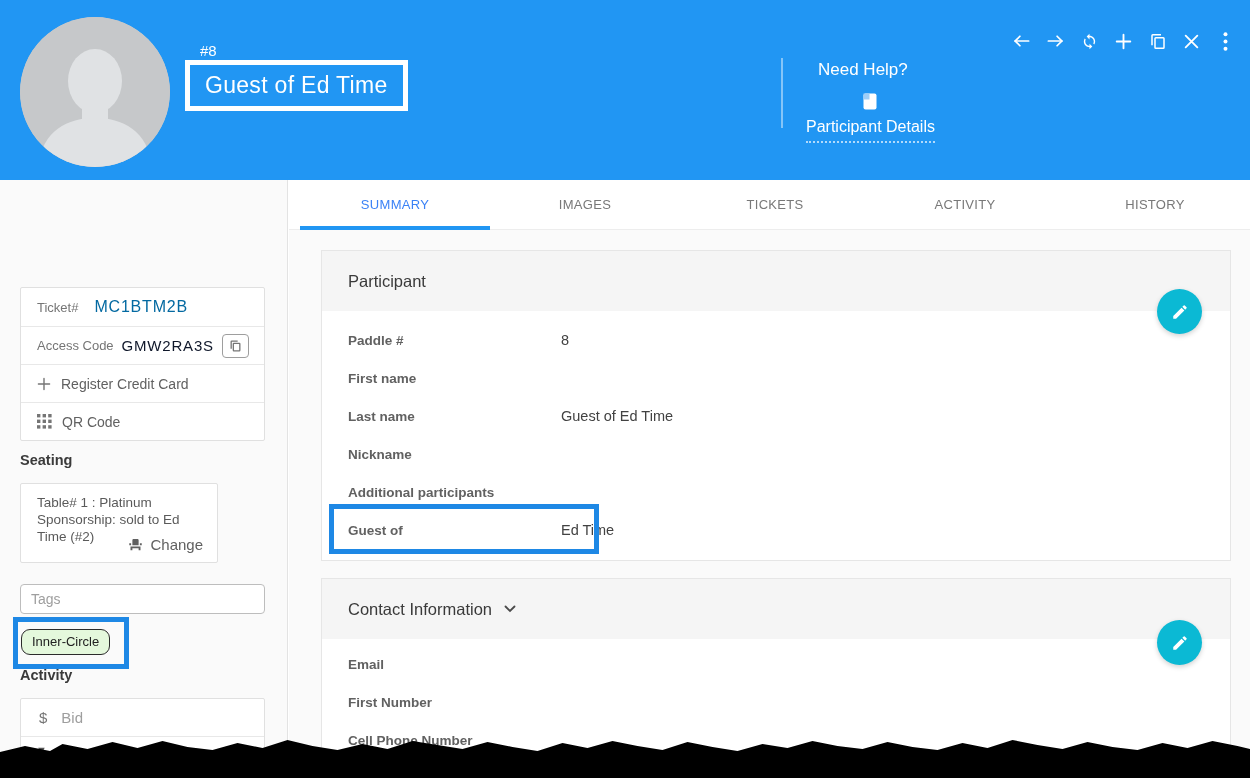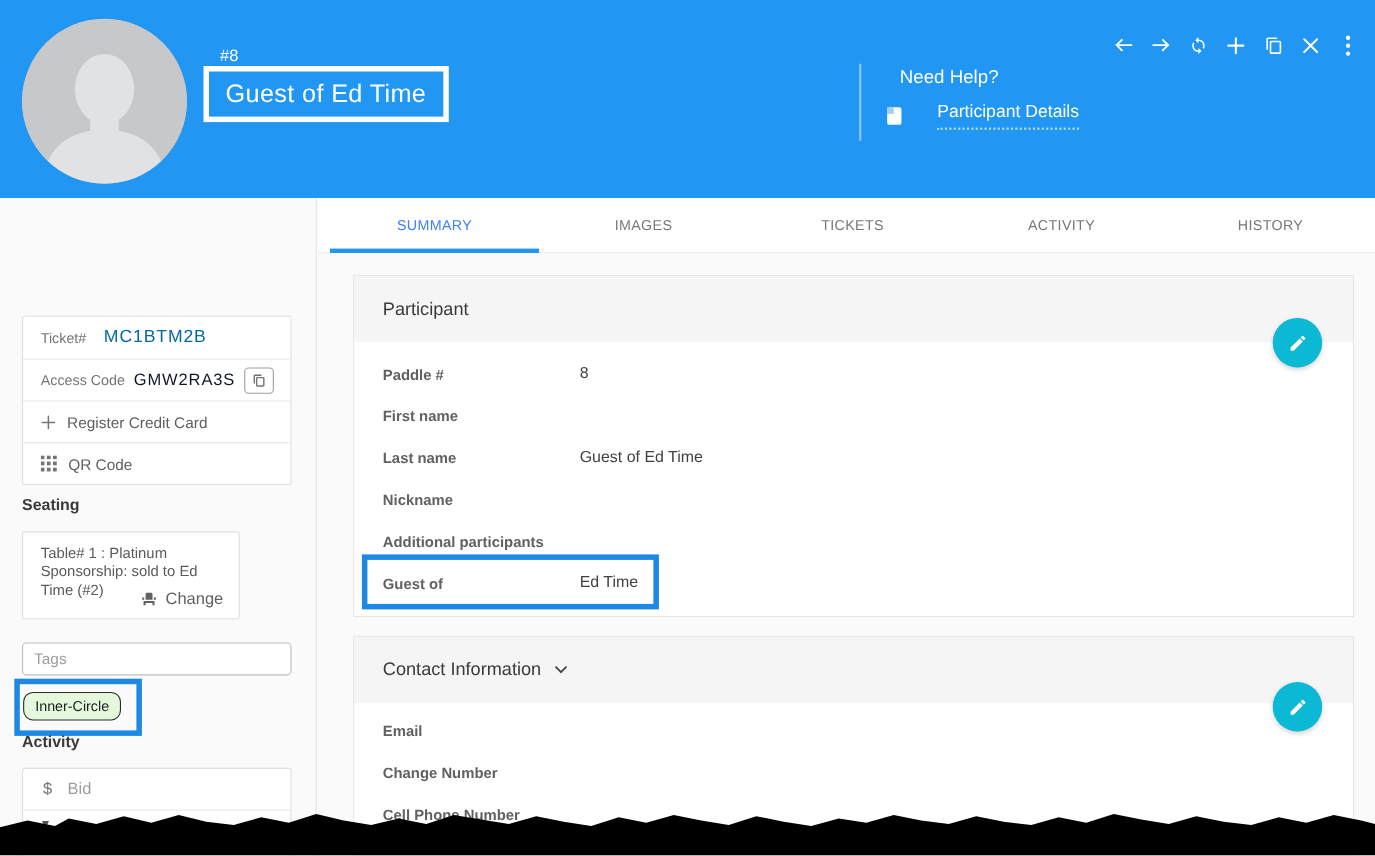--- a/index.html
+++ b/index.html
@@ -8,21 +8,21 @@
 
   
   .header { position:absolute; left:0; top:0; width:1250px; height:180px; background:#2196f3; }
   .avatar { position:absolute; left:20px; top:17px; width:150px; height:150px; border-radius:50%;
             background:#c6c8ca; overflow:hidden; }
   .rec-num { position:absolute; left:200px; top:42px; color:#ffffff; font-size:15px; }
   .title-box { position:absolute; left:185px; top:60px; border:5px solid #ffffff; padding:7px 15px; }
   .title-box span { color:#ffffff; font-size:23px; letter-spacing:0.3px; white-space:nowrap; }
   .help-divider { position:absolute; left:781px; top:58px; width:2px; height:70px; background:rgba(255,255,255,0.45); }
   .need-help { position:absolute; left:808px; top:60px; color:#ffffff; font-size:17px;margin-left:10px; }
-  .help-link-row { position:absolute; left:806px; top:93px; display:flex; align-items:center; gap:32px; cursor:pointer; }
+  .help-link-row { position:absolute; left:806px; top:93px; display:flex; align-items:center; gap:8px; cursor:pointer;flex-direction:column; }
   .help-link { color:#ffffff; font-size:16px; padding-bottom:5px; border-bottom:2px dotted rgba(255,255,255,0.65); }
   .win-icons { position:absolute; right:15px; top:30px; display:flex; align-items:center; gap:15px; }
   .win-icons .wi { width:19px; height:22px; display:flex; align-items:center; justify-content:center; cursor:pointer; }
 
   
   .sidebar { position:absolute; left:0; top:180px; width:288px; height:598px; background:#fafafa;
              border-right:1px solid #e3e3e3; }
   .balance { position:absolute; left:20px; top:23px; width:245px; height:61px; background:#5e7c8b;
              color:#ffffff; font-size:17px; text-align:center; line-height:61px; }
   .info-card { position:absolute; left:20px; top:107px; width:245px; background:#ffffff;
@@ -66,21 +66,21 @@
   .tab.active { color:#3b82f6; }
   .tab.active::after { content:""; position:absolute; left:0; right:0; bottom:0; height:4px; background:#2196f3; }
 
   .card { position:absolute; left:32px; width:910px; background:#ffffff; border:1px solid #e6e6e6; }
   .card-header { height:60px; background:#f5f5f5; display:flex; align-items:center; padding-left:26px; gap:12px; }
   .card-title { color:#3a3a3a; font-size:16.5px; }
   .fab { position:absolute; width:45px; height:45px; border-radius:50%; background:#0bb9d4;
          display:flex; align-items:center; justify-content:center; cursor:pointer;
          box-shadow:0 2px 5px rgba(0,0,0,0.18); z-index:4; }
   .field-row { height:38px; display:flex; align-items:center; padding-left:26px; }
-  .field-label { width:179px; color:#616161; font-size:13.5px; font-weight:bold; }
+  .field-label { width:213px; color:#616161; font-size:13.5px; font-weight:bold; }
   .field-value { color:#424242; font-size:14.5px; }
   .card-participant { top:70px; height:311px; }
   .card-participant .card-body { padding:10px 0 13px; position:relative; }
   .card-contact { top:398px; height:200px; }
   .card-contact .card-body { padding:6px 0; }
   .guest-highlight { position:absolute; left:7px; top:253px; width:270px; height:50px;
                      border:5px solid #1e88e5; pointer-events:none; z-index:5; }
 
   
   .torn { position:absolute; left:0; bottom:0; width:100%; height:42px; background:#000; z-index:20;
@@ -291,21 +291,21 @@
         <svg width="18" height="18" viewBox="0 0 24 24" fill="#fff">
             <path d="M3 17.25V21h3.75L17.81 9.94l-3.75-3.75L3 17.25zM20.71 7.04a1 1 0 0 0 0-1.41l-2.34-2.34a1 1 0 0 0-1.41 0l-1.83 1.83 3.75 3.75 1.83-1.83z"></path>
           </svg>
       </div>
       <div class="card-body">
         <div class="field-row">
           <span class="field-label">Email</span>
           <span class="field-value"></span>
         </div>
         <div class="field-row">
-          <span class="field-label">Change Number</span>
+          <span class="field-label">First Number</span>
           <span class="field-value"></span>
         </div>
         <div class="field-row">
           <span class="field-label">Cell Phone Number</span>
           <span class="field-value"></span>
         </div>
       </div>
     </div>
   </div>
 

